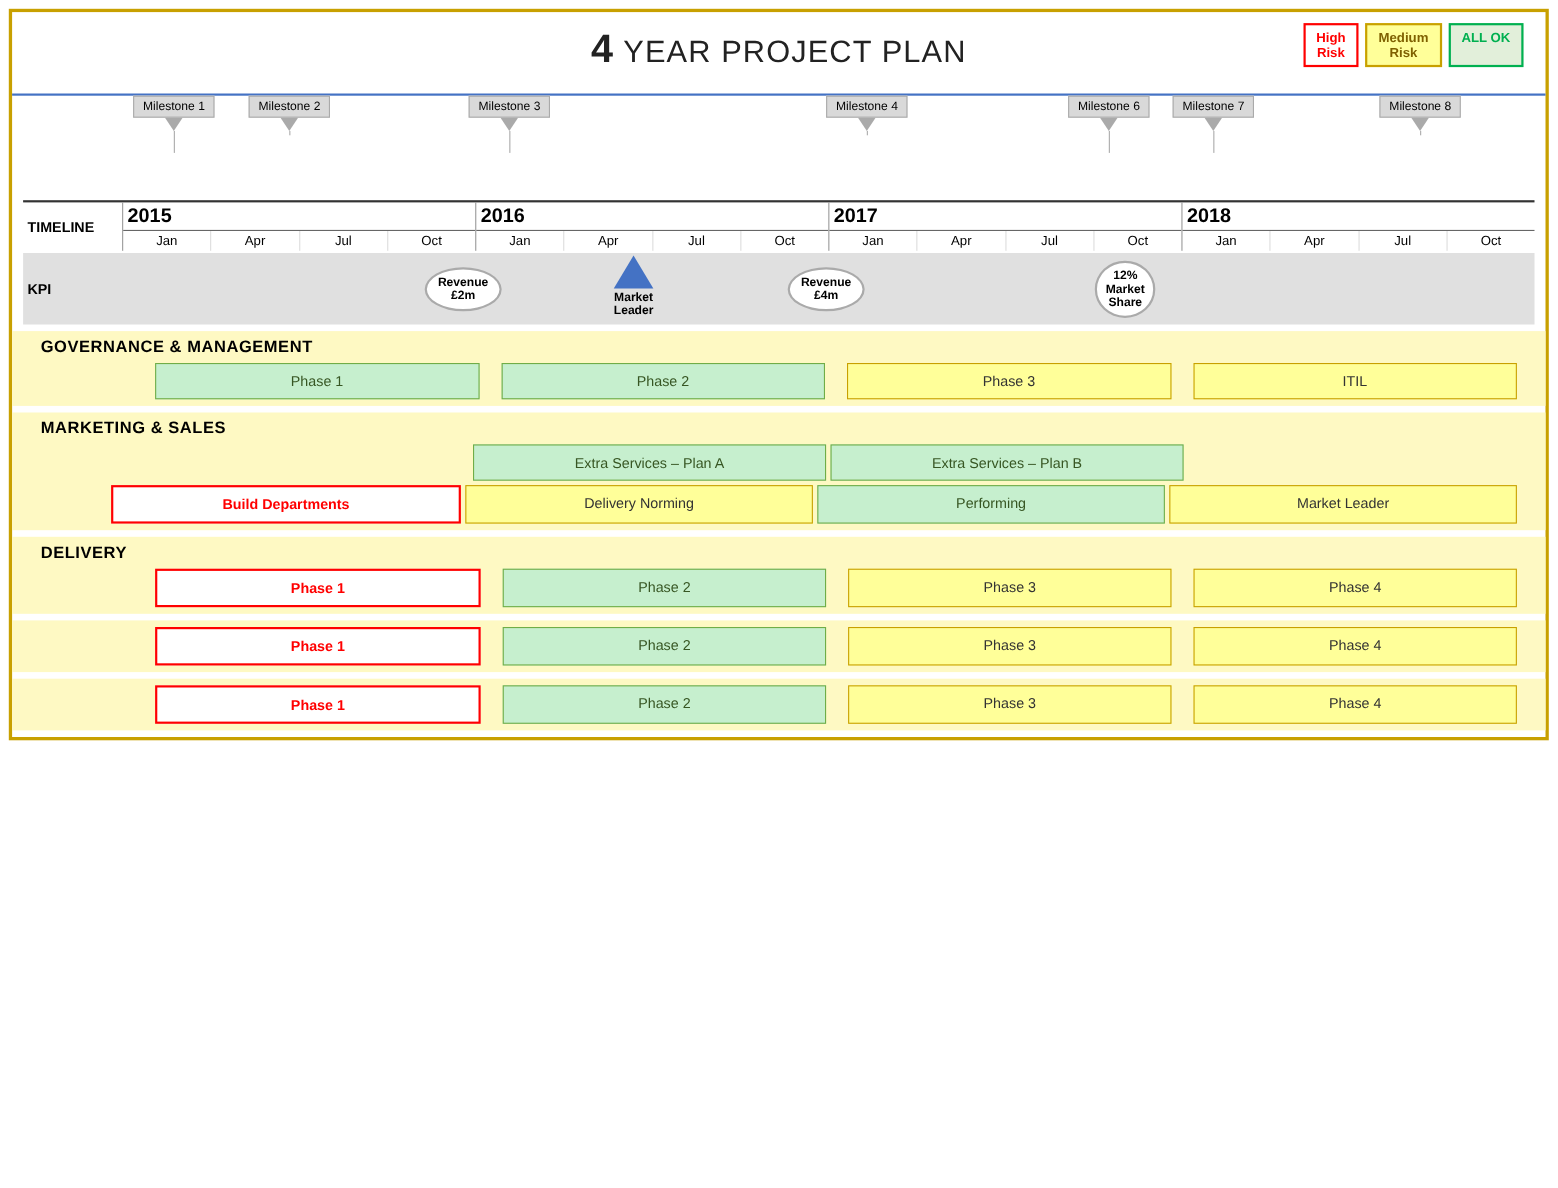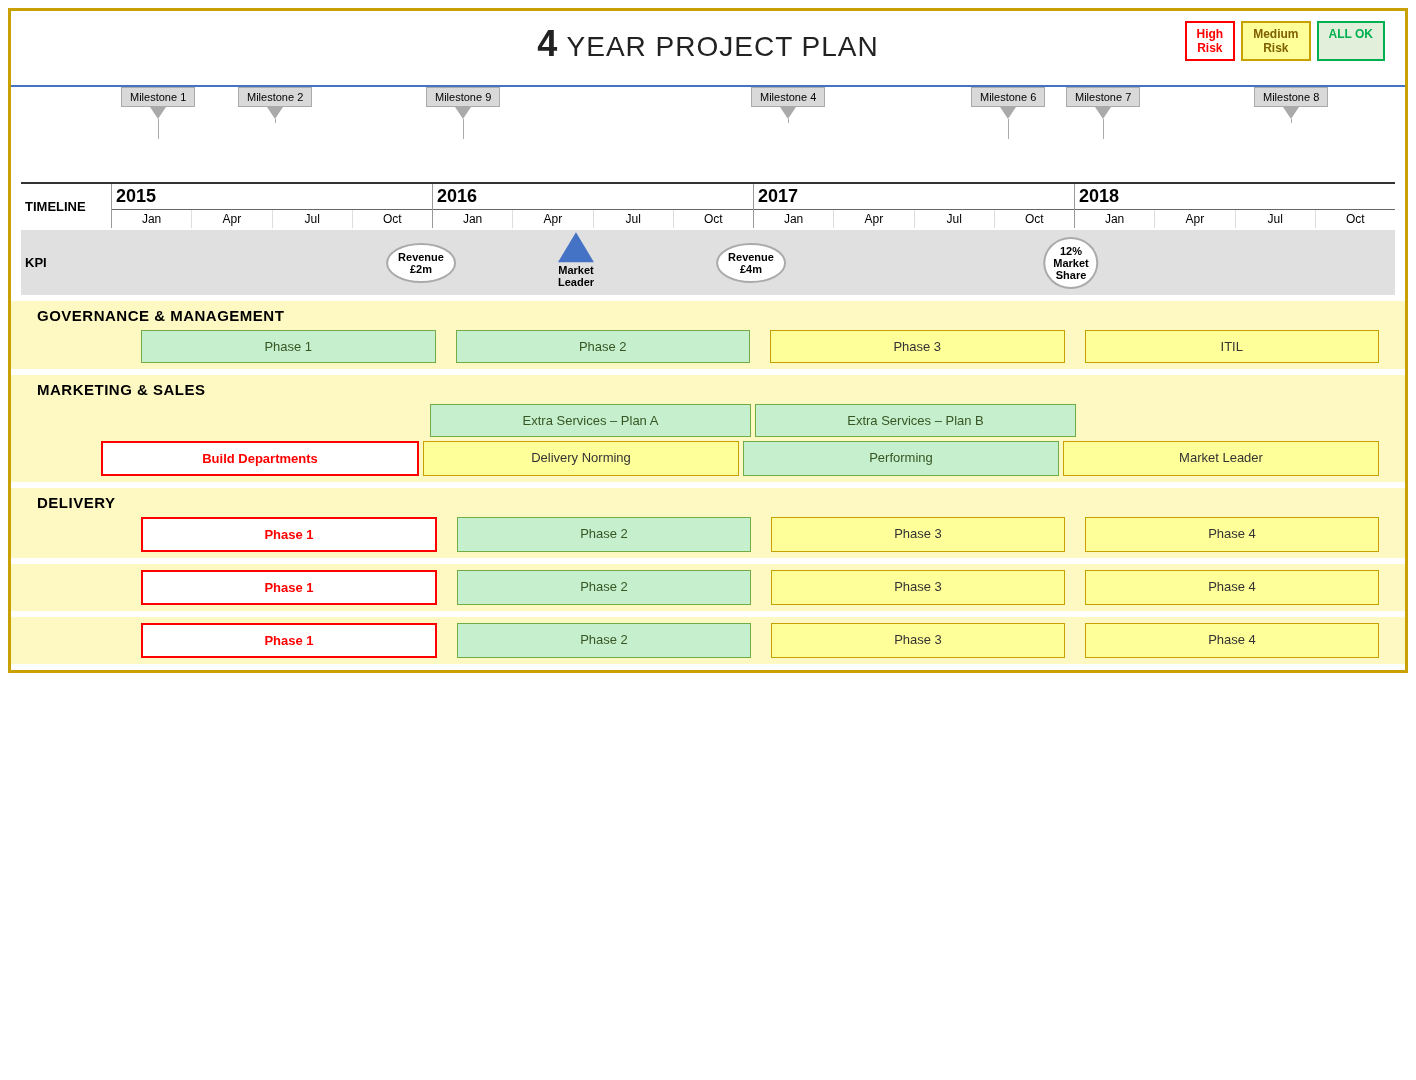--- a/index.html
+++ b/index.html
@@ -151,28 +151,28 @@
   <div class="timeline-section">
 
     <div style="position:relative; height:95px; margin-left:90px;">
 
       <div class="milestone" style="left:10px; top:0;">
         <div class="milestone-box">Milestone  1</div>
         <div class="milestone-arrow"></div>
         <div class="milestone-line" style="height:20px;"></div>
       </div>
 
-      <div class="milestone" style="left:127px; top:20;align-items:center;">
+      <div class="milestone" style="left:115px; top:20;align-items:center;">
         <div class="milestone-box">Milestone  2</div>
         <div class="milestone-arrow"></div>
         <div class="milestone-line" style="height:4px;"></div>
       </div>
 
       <div class="milestone" style="left:315px; top:0;">
-        <div class="milestone-box">Milestone  9</div>
+        <div class="milestone-box">Milestone  3</div>
         <div class="milestone-arrow"></div>
         <div class="milestone-line" style="height:20px;"></div>
       </div>
 
       <div class="milestone" style="left:640px; top:20;">
         <div class="milestone-box">Milestone  4</div>
         <div class="milestone-arrow"></div>
         <div class="milestone-line" style="height:4px;"></div>
       </div>
 
@@ -254,21 +254,21 @@
           <div style="text-align:center;">
             <div style="width:0;height:0;border-left:18px solid transparent;border-right:18px solid transparent;border-bottom:30px solid #4472c4; margin:0 auto;"></div>
             <div style="font-size:11px; font-weight:bold; margin-top:2px;">Market<br>Leader</div>
           </div>
         </div>
 
         <div style="position:absolute; left:640px; top:50%; transform:translate(-50%,-50%);">
           <div style="background:#fff; border:2px solid #aaa; border-radius:50%; padding:6px 10px; font-size:11px; font-weight:bold; text-align:center; white-space:nowrap;">Revenue<br>£4m</div>
         </div>
 
-        <div style="position:absolute; left:960px; top:50%; transform:translate(-50%,-50%);">
+        <div style="position:absolute; left:912px; top:50%; transform:translate(-50%,-50%);">
           <div style="background:#fff; border:2px solid #aaa; border-radius:50%; padding:6px 8px; font-size:11px; font-weight:bold; text-align:center; white-space:nowrap;">12%<br>Market<br>Share</div>
         </div>
       </div>
     </div>
 
   </div>
 
   <div class="cat-section">
     <div class="cat-title">GOVERNANCE  &amp; MANAGEMENT</div>
     <div class="cat-rows">

